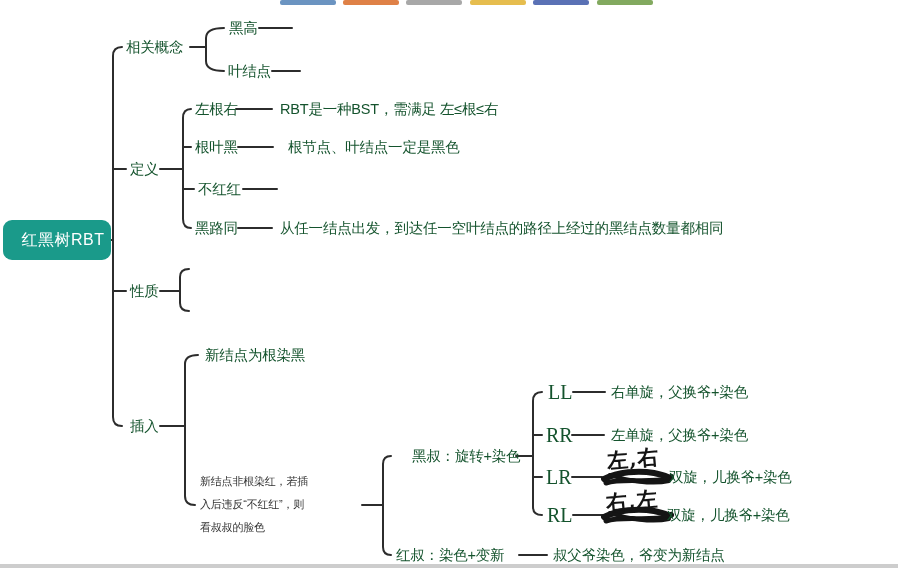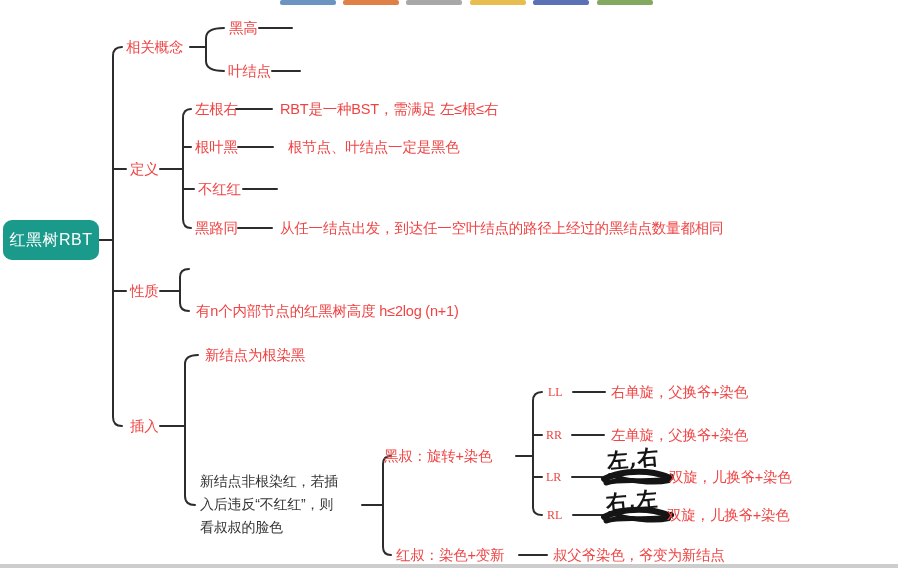--- a/index.html
+++ b/index.html
@@ -1,25 +1,25 @@
 <!DOCTYPE html>
 <html><head>
 <meta charset="utf-8">
 <style>
   html,body{margin:0;padding:0;background:#fff;}
   .canvas{position:relative;width:898px;height:568px;background:#ffffff;overflow:hidden;
           font-family:"Liberation Sans","DejaVu Sans",sans-serif;}
   .lines{position:absolute;left:0;top:0;z-index:1;}
   .node{position:absolute;transform:translateY(-50%);white-space:nowrap;z-index:2;
-        font-size:14.5px;color:#ef4444;letter-spacing:-0.2px;}
-  .latin{font-family:"Liberation Serif","DejaVu Serif",serif;font-size:12px;letter-spacing:0;}
+        font-size:14.5px;color:#14532d;letter-spacing:-0.2px;}
+  .latin{font-family:"Liberation Serif","DejaVu Serif",serif;font-size:20px;letter-spacing:0;}
   .root-node{position:absolute;left:3px;top:220px;width:96px;height:40px;border-radius:9px;
         z-index:2;display:flex;align-items:center;justify-content:center;
-        color:#ffffff;font-size:16px;letter-spacing:0.5px;}
-  .multiline{position:absolute;z-index:2;font-size:14px;color:#333;letter-spacing:-0.2px;
+        color:#ffffff;font-size:16px;letter-spacing:0.5px;padding-left:12px;}
+  .multiline{position:absolute;z-index:2;font-size:11px;color:#333;letter-spacing:-0.2px;
         white-space:pre-line;line-height:23px;width:175px;}
   .hw{position:absolute;z-index:3;transform:translateY(-50%) rotate(-5deg);
         font-family:"DejaVu Serif","Liberation Serif",serif;font-weight:bold;font-size:21px;
         color:#141414;white-space:nowrap;letter-spacing:1px;}
   .swatch{position:absolute;top:0;height:5px;width:56px;border-radius:2px;z-index:2;}
   .bottom-strip{position:absolute;left:0;bottom:0;width:898px;height:4px;background:#cdcdcd;z-index:2;}
 </style>
 </head>
 <body>
 
@@ -97,29 +97,28 @@
   <div class="node" style="left:130px;top:169px">定义</div>
   <div class="node" style="left:195px;top:109px">左根右</div>
   <div class="node" style="left:280px;top:109px">RBT是一种BST，需满足 左≤根≤右</div>
   <div class="node" style="left:195px;top:147px">根叶黑</div>
   <div class="node" style="left:288px;top:147px">根节点、叶结点一定是黑色</div>
   <div class="node" style="left:198px;top:189px">不红红</div>
   <div class="node" style="left:195px;top:228px">黑路同</div>
   <div class="node" style="left:280px;top:228px">从任一结点出发，到达任一空叶结点的路径上经过的黑结点数量都相同</div>
 
   <div class="node" style="left:130px;top:291px">性质</div>
-  <div class="node" style="left:196px;top:311px">有n个内部节点的红黑树高度 h≤2log (n+1)</div>
 
   <div class="node" style="left:130px;top:426px">插入</div>
   <div class="node" style="left:205px;top:355px">新结点为根染黑</div>
   <div class="multiline" style="left:200px;top:470px">新结点非根染红，若插
 入后违反“不红红”，则
 看叔叔的脸色</div>
 
-  <div class="node" style="left:384px;top:456px">黑叔：旋转+染色</div>
+  <div class="node" style="left:412px;top:456px">黑叔：旋转+染色</div>
 
   <div class="node latin" style="left:548px;top:392px">LL</div>
   <div class="node" style="left:611px;top:392px">右单旋，父换爷+染色</div>
   <div class="node latin" style="left:546px;top:435px">RR</div>
   <div class="node" style="left:611px;top:435px">左单旋，父换爷+染色</div>
   <div class="node latin" style="left:546px;top:477px">LR</div>
   <div class="node" style="left:669px;top:477px">双旋，儿换爷+染色</div>
   <div class="node latin" style="left:547px;top:515px">RL</div>
   <div class="node" style="left:667px;top:515px">双旋，儿换爷+染色</div>
 

